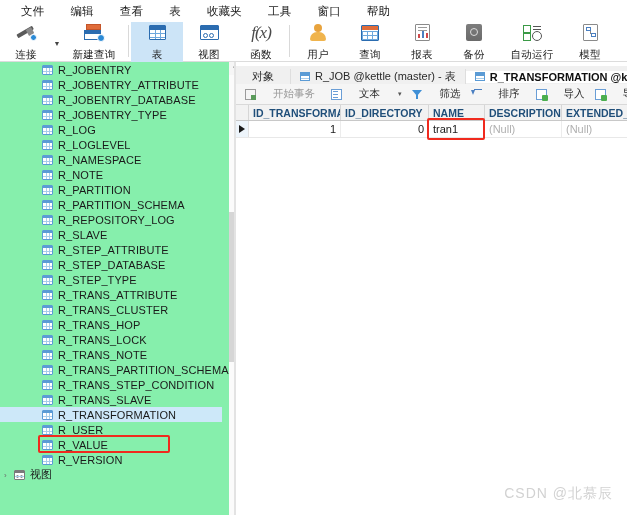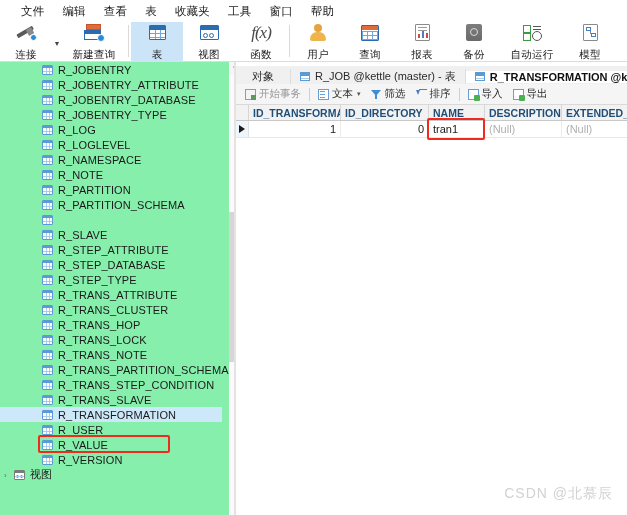--- a/index.html
+++ b/index.html
@@ -17,21 +17,21 @@
     background: #ffffff;
   }
 
   
   .menubar {
     position: absolute; left: 0; top: 0;
     width: 579px; height: 22px;
     background: #ffffff;
     display: flex; align-items: center;
     padding-left: 12px;
-    font-size: 11.5px; color: #1a1a1a;
+    font-size: 11.5px; color: #1a1a1a; gap: 8px;
   }
   .menu-item {
     padding: 2px 9px;
     cursor: default;
     white-space: nowrap;
     letter-spacing: 0.2px;
   }
 
   
   .ribbon {
@@ -386,21 +386,21 @@
 
   .gridtoolbar {
     position: absolute; left: 0; top: 22px;
     width: 391px; height: 21px;
     background: #f5f5f5;
     border-bottom: 1px solid #d9d9d9;
     display: flex; align-items: center;
     padding-left: 4px;
   }
   .gt-btn {
-    display: flex; align-items: center; gap: 3px;
+    display: flex; align-items: center; gap: 17px;
     padding: 1px 5px; font-size: 10.5px; color: #2a2a2a;
     cursor: default; white-space: nowrap;
   }
   .gt-btn.disabled { color: #9a9a9a; }
   .gt-sep { width:1px; height:13px; background:#d0d0d0; margin:0 3px; }
   .gt-caret { font-size: 7px; color: #555; margin-left: 1px; }
 
   .gt-ico { width: 11px; height: 11px; position: relative; flex:0 0 auto; }
   .ico-trans { border:1.2px solid #9a9a9a; background:#f4f4f4; }
   .ico-trans::after{content:"";position:absolute;right:-1px;bottom:-1px;width:5px;height:5px;background:#5a9a5a;}
@@ -692,20 +692,21 @@
           <div class="tree-row">
             <span class="tree-ico">
               <span class="v"></span>
             </span>
             <span class="tree-lbl">R_PARTITION_SCHEMA</span>
           </div>
           <div class="tree-row">
             <span class="tree-ico">
               <span class="v"></span>
             </span>
+            <span class="tree-lbl">R_REPOSITORY_LOG</span>
           </div>
           <div class="tree-row">
             <span class="tree-ico">
               <span class="v"></span>
             </span>
             <span class="tree-lbl">R_SLAVE</span>
           </div>
           <div class="tree-row">
             <span class="tree-ico">
               <span class="v"></span>

